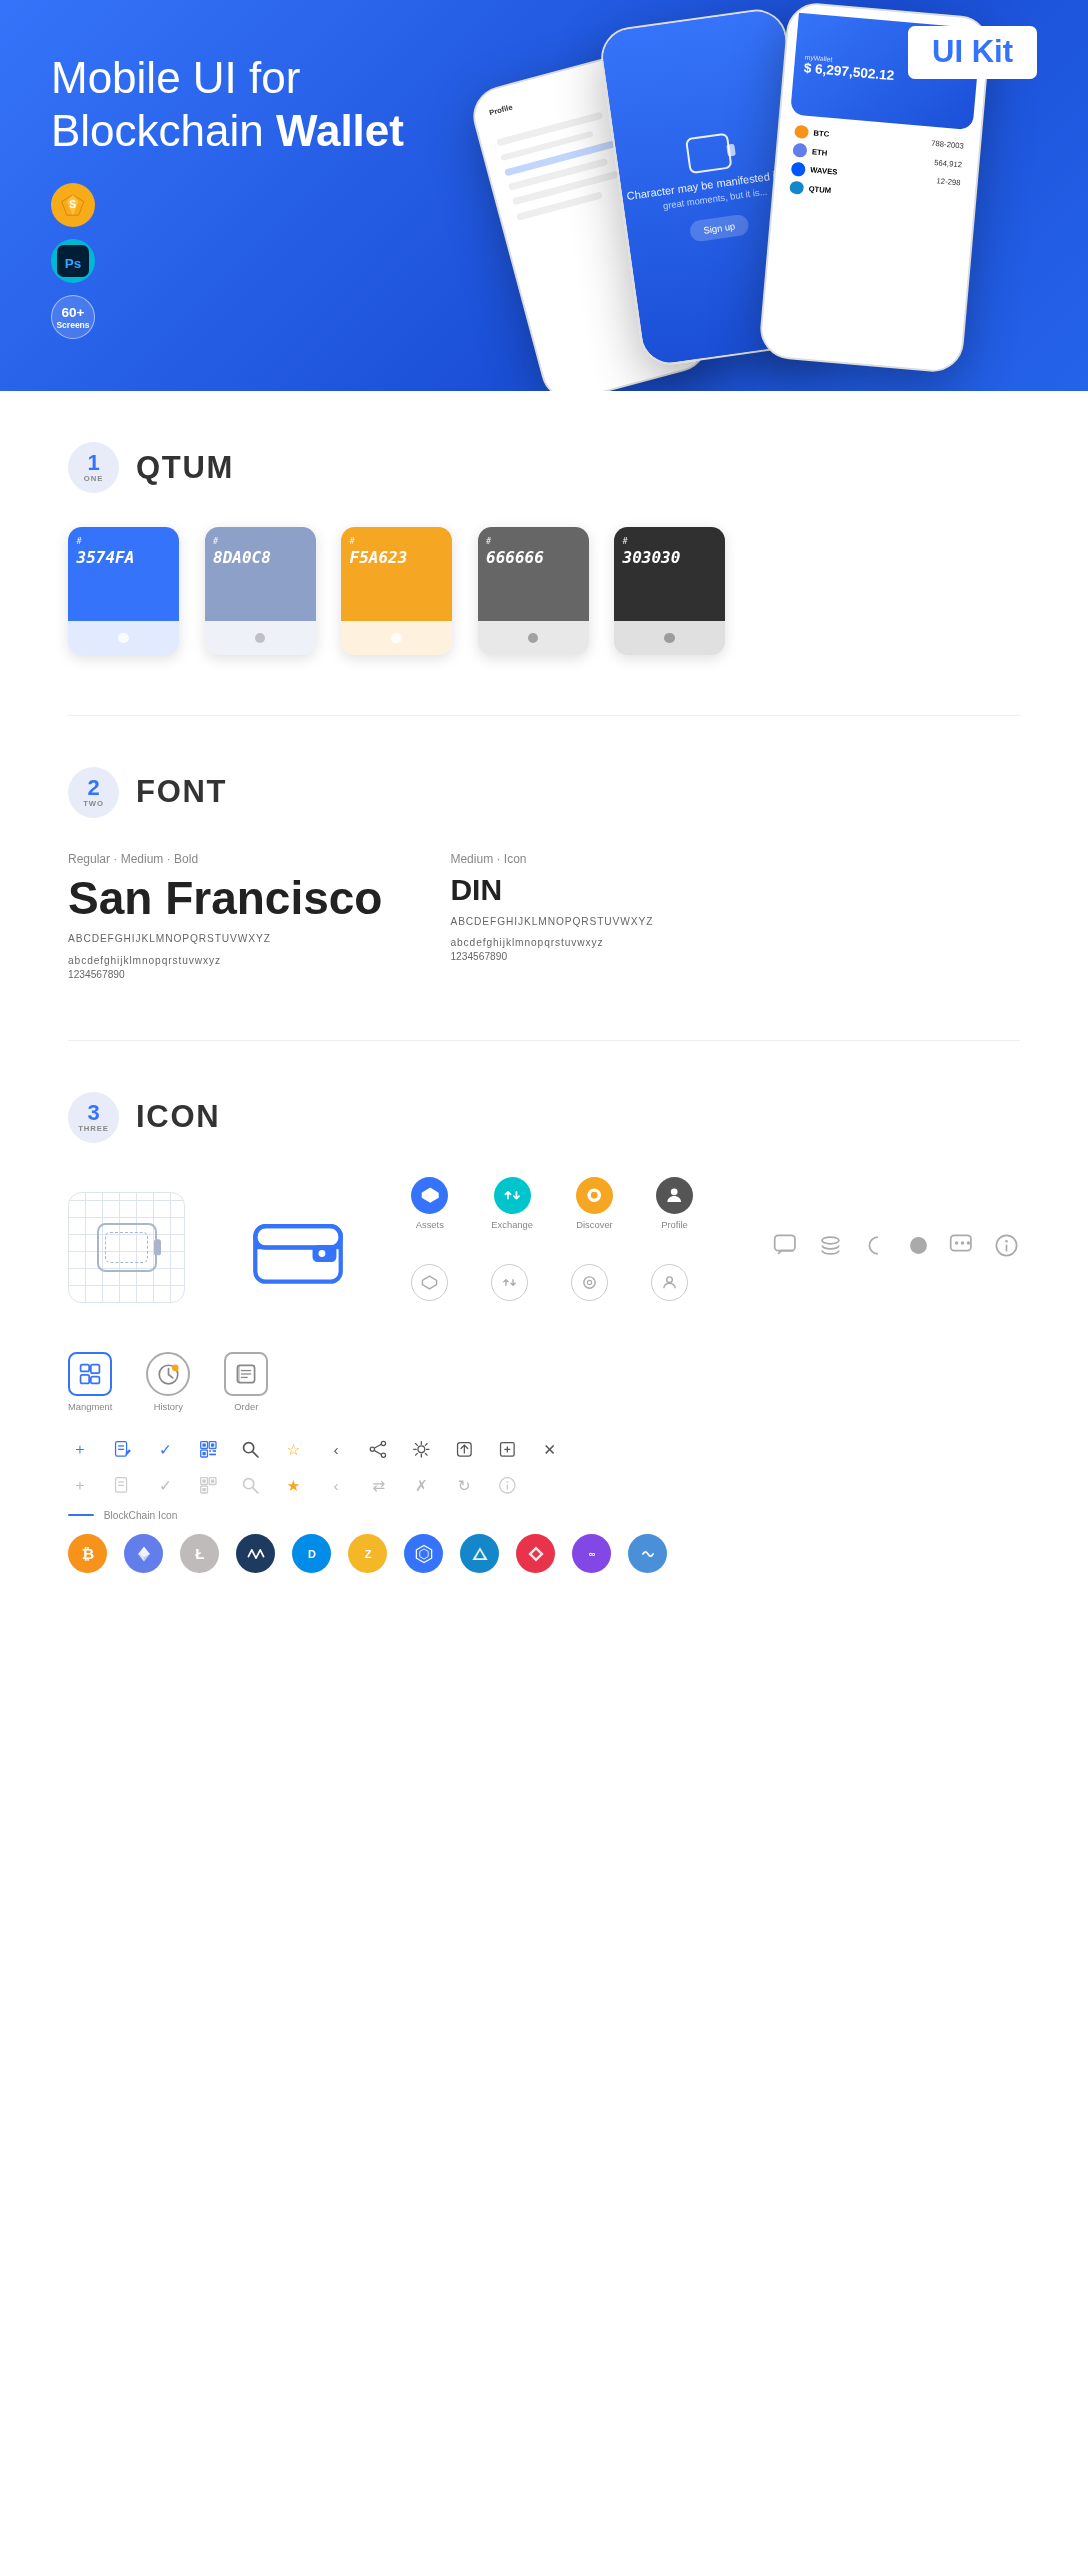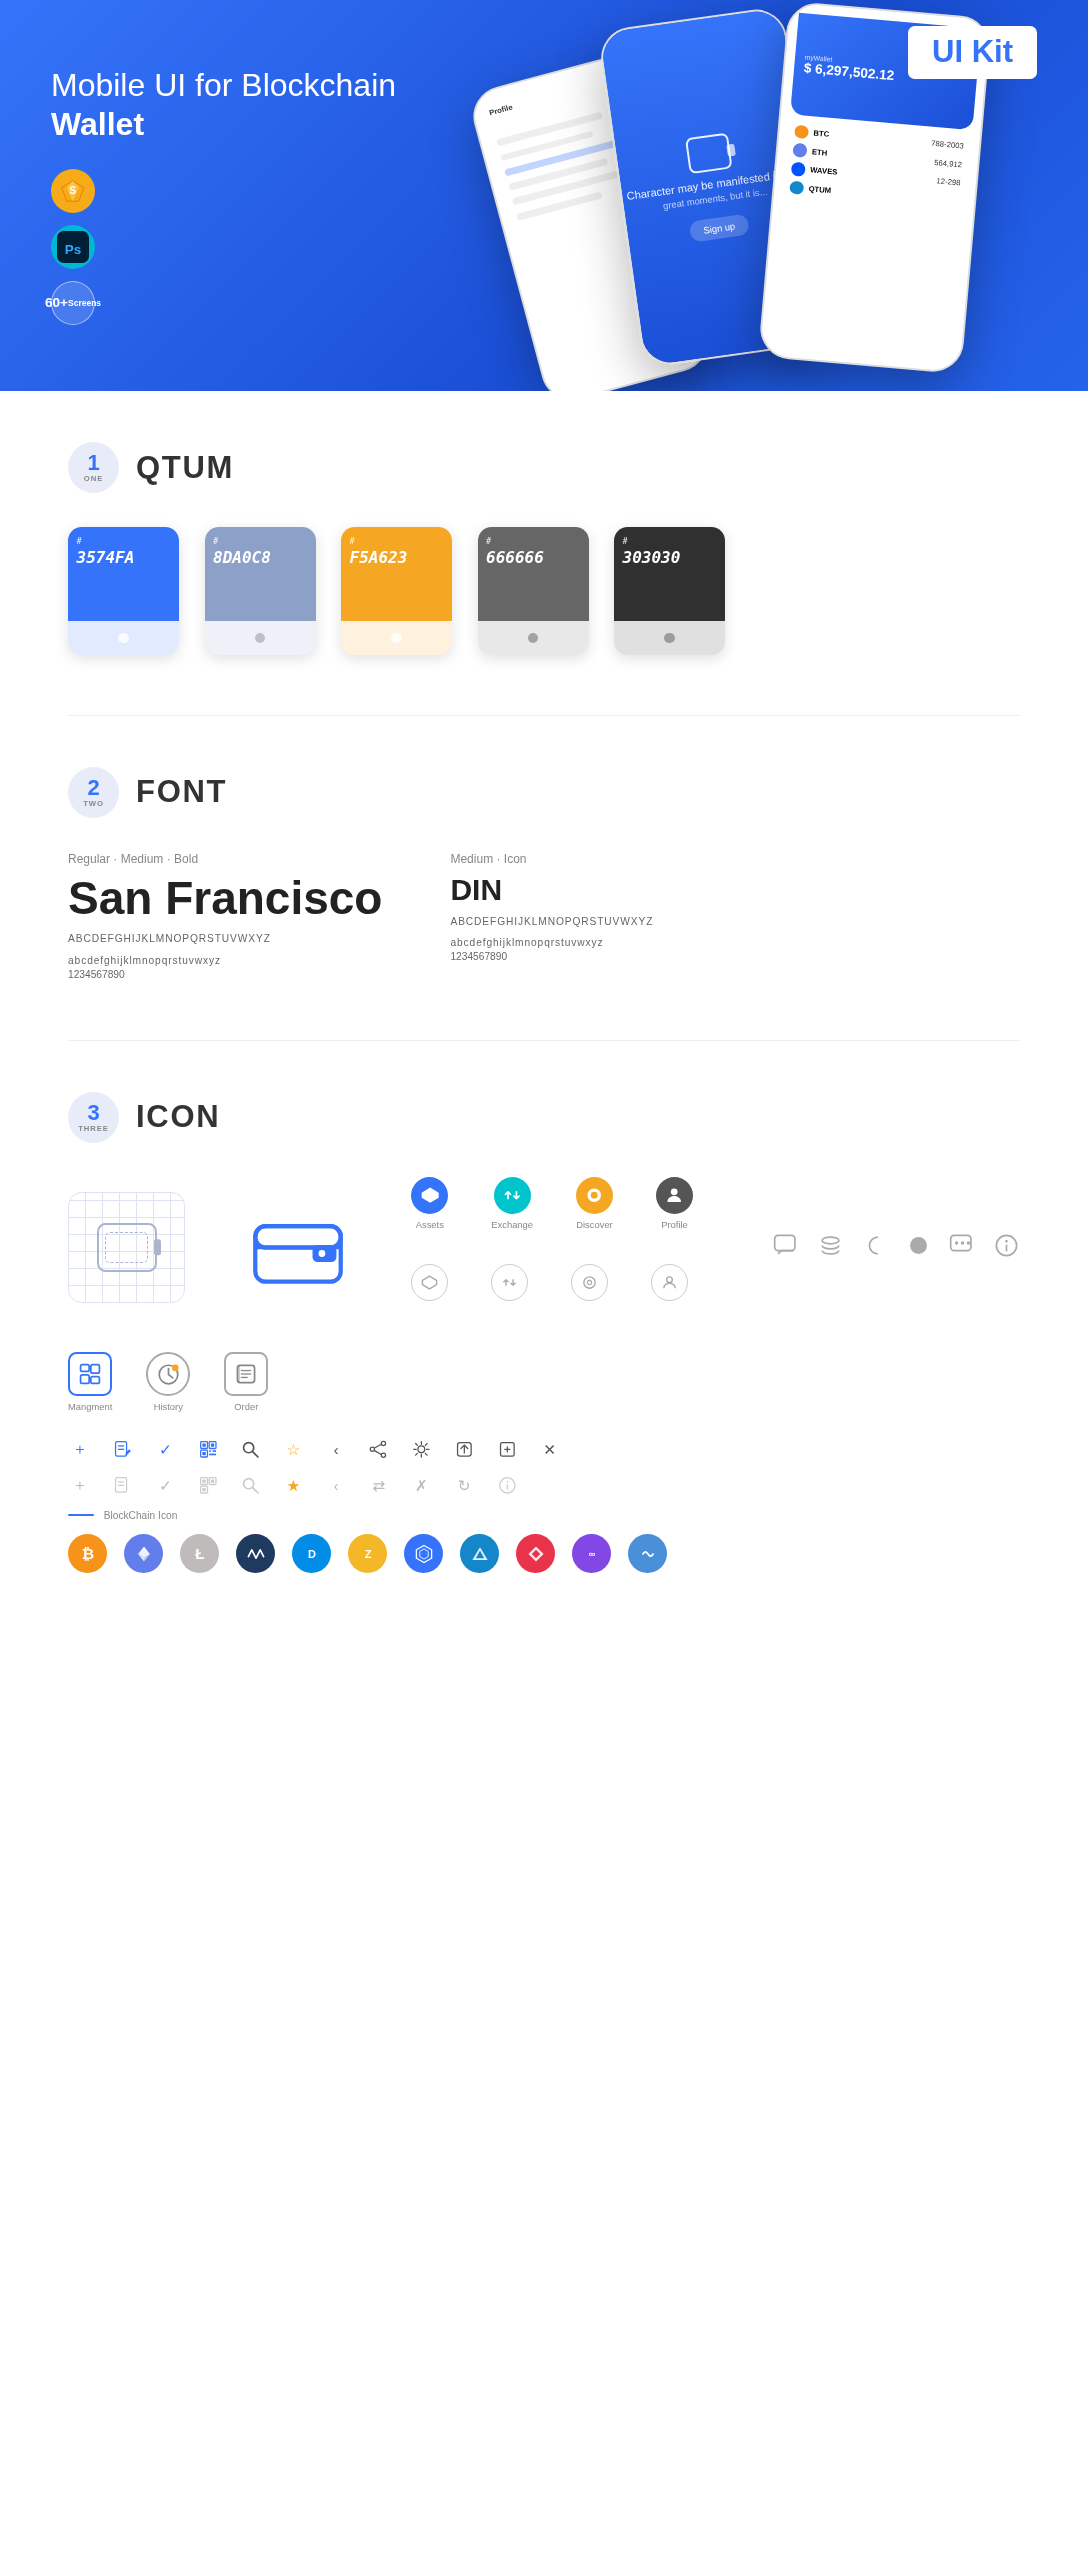--- a/index.html
+++ b/index.html
@@ -11,21 +11,21 @@
       height: 391px;
       background: linear-gradient(135deg, #3574FA 0%, #1a4fd6 60%, #2563eb 100%);
       position: relative;
       overflow: hidden;
       display: flex;
       align-items: center;
       padding: 34px 51px;
     }
     .hero-text { z-index: 2; }
     .hero-title {
-      font-size: 32px;
+      font-size: 44px;
       color: #fff;
       font-weight: 400;
       line-height: 1.2;
       max-width: 425px;
     }
     .hero-title strong { font-weight: 800; }
     .hero-badges {
       margin-top: 25.5px;
       display: flex;
       flex-direction: column;
@@ -38,21 +38,21 @@
       font-weight: 900; font-size: 12px;
     }
     .badge-sketch { background: #F7AB19; }
     .badge-ps { background: #00B8D4; }
     .badge-screens {
       width: 44px; height: 44px;
       border-radius: 50%;
       background: rgba(255,255,255,0.15);
       border: 1.7px solid rgba(255,255,255,0.5);
       display: flex; align-items: center; justify-content: center;
-      flex-direction: row;
+      flex-direction: column;
       color: #fff;
       font-size: 9.4px;
       font-weight: 700;
       text-align: right;
     }
     .badge-screens span:first-child { font-size: 13.6px; font-weight: 800; }
 
     .ui-kit-badge {
       position: absolute;
       top: 25.5px; right: 51px;

